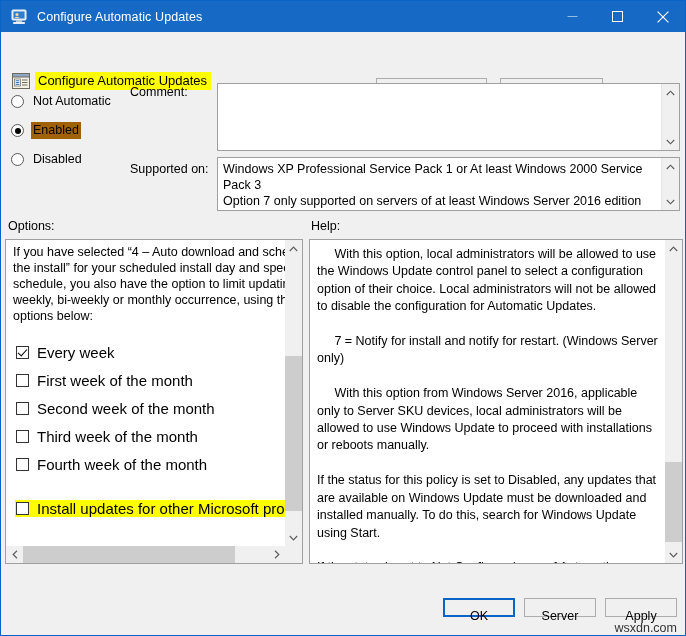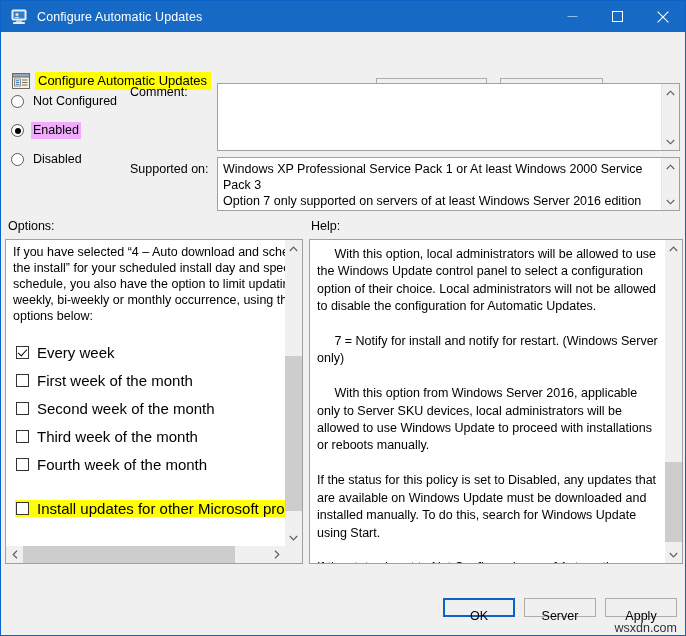--- a/index.html
+++ b/index.html
@@ -143,21 +143,21 @@
     border-radius: 50%;
     background: #000;
   }
   .radio-label {
     font-size: 12.5px;
     color: #000;
     margin-left: 7px;
     line-height: 15px;
     padding: 1px 2px;
   }
-  .radio-label.hl { background: #f0abfc; }
+  .radio-label.hl { background: #a16207; }
 
   .field-label {
     position: absolute;
     font-size: 12.5px;
     color: #000;
   }
   .lbl-comment { left: 129px; top: 8px; }
   .lbl-supported { left: 129px; top: 85px; }
 
   .textbox {
@@ -432,21 +432,21 @@
     <div class="nav-buttons">
       <div class="btn nav">Previous Setting</div>
       <div class="btn nav">Next Setting</div>
     </div>
   </div>
 
   <div class="state-area">
     <div class="radio-col">
       <div class="radio-row">
         <span class="radio"></span>
-        <span class="radio-label">Not Configured</span>
+        <span class="radio-label">Not Automatic</span>
       </div>
       <div class="radio-row">
         <span class="radio checked"></span>
         <span class="radio-label hl">Enabled</span>
       </div>
       <div class="radio-row">
         <span class="radio"></span>
         <span class="radio-label">Disabled</span>
       </div>
     </div>

